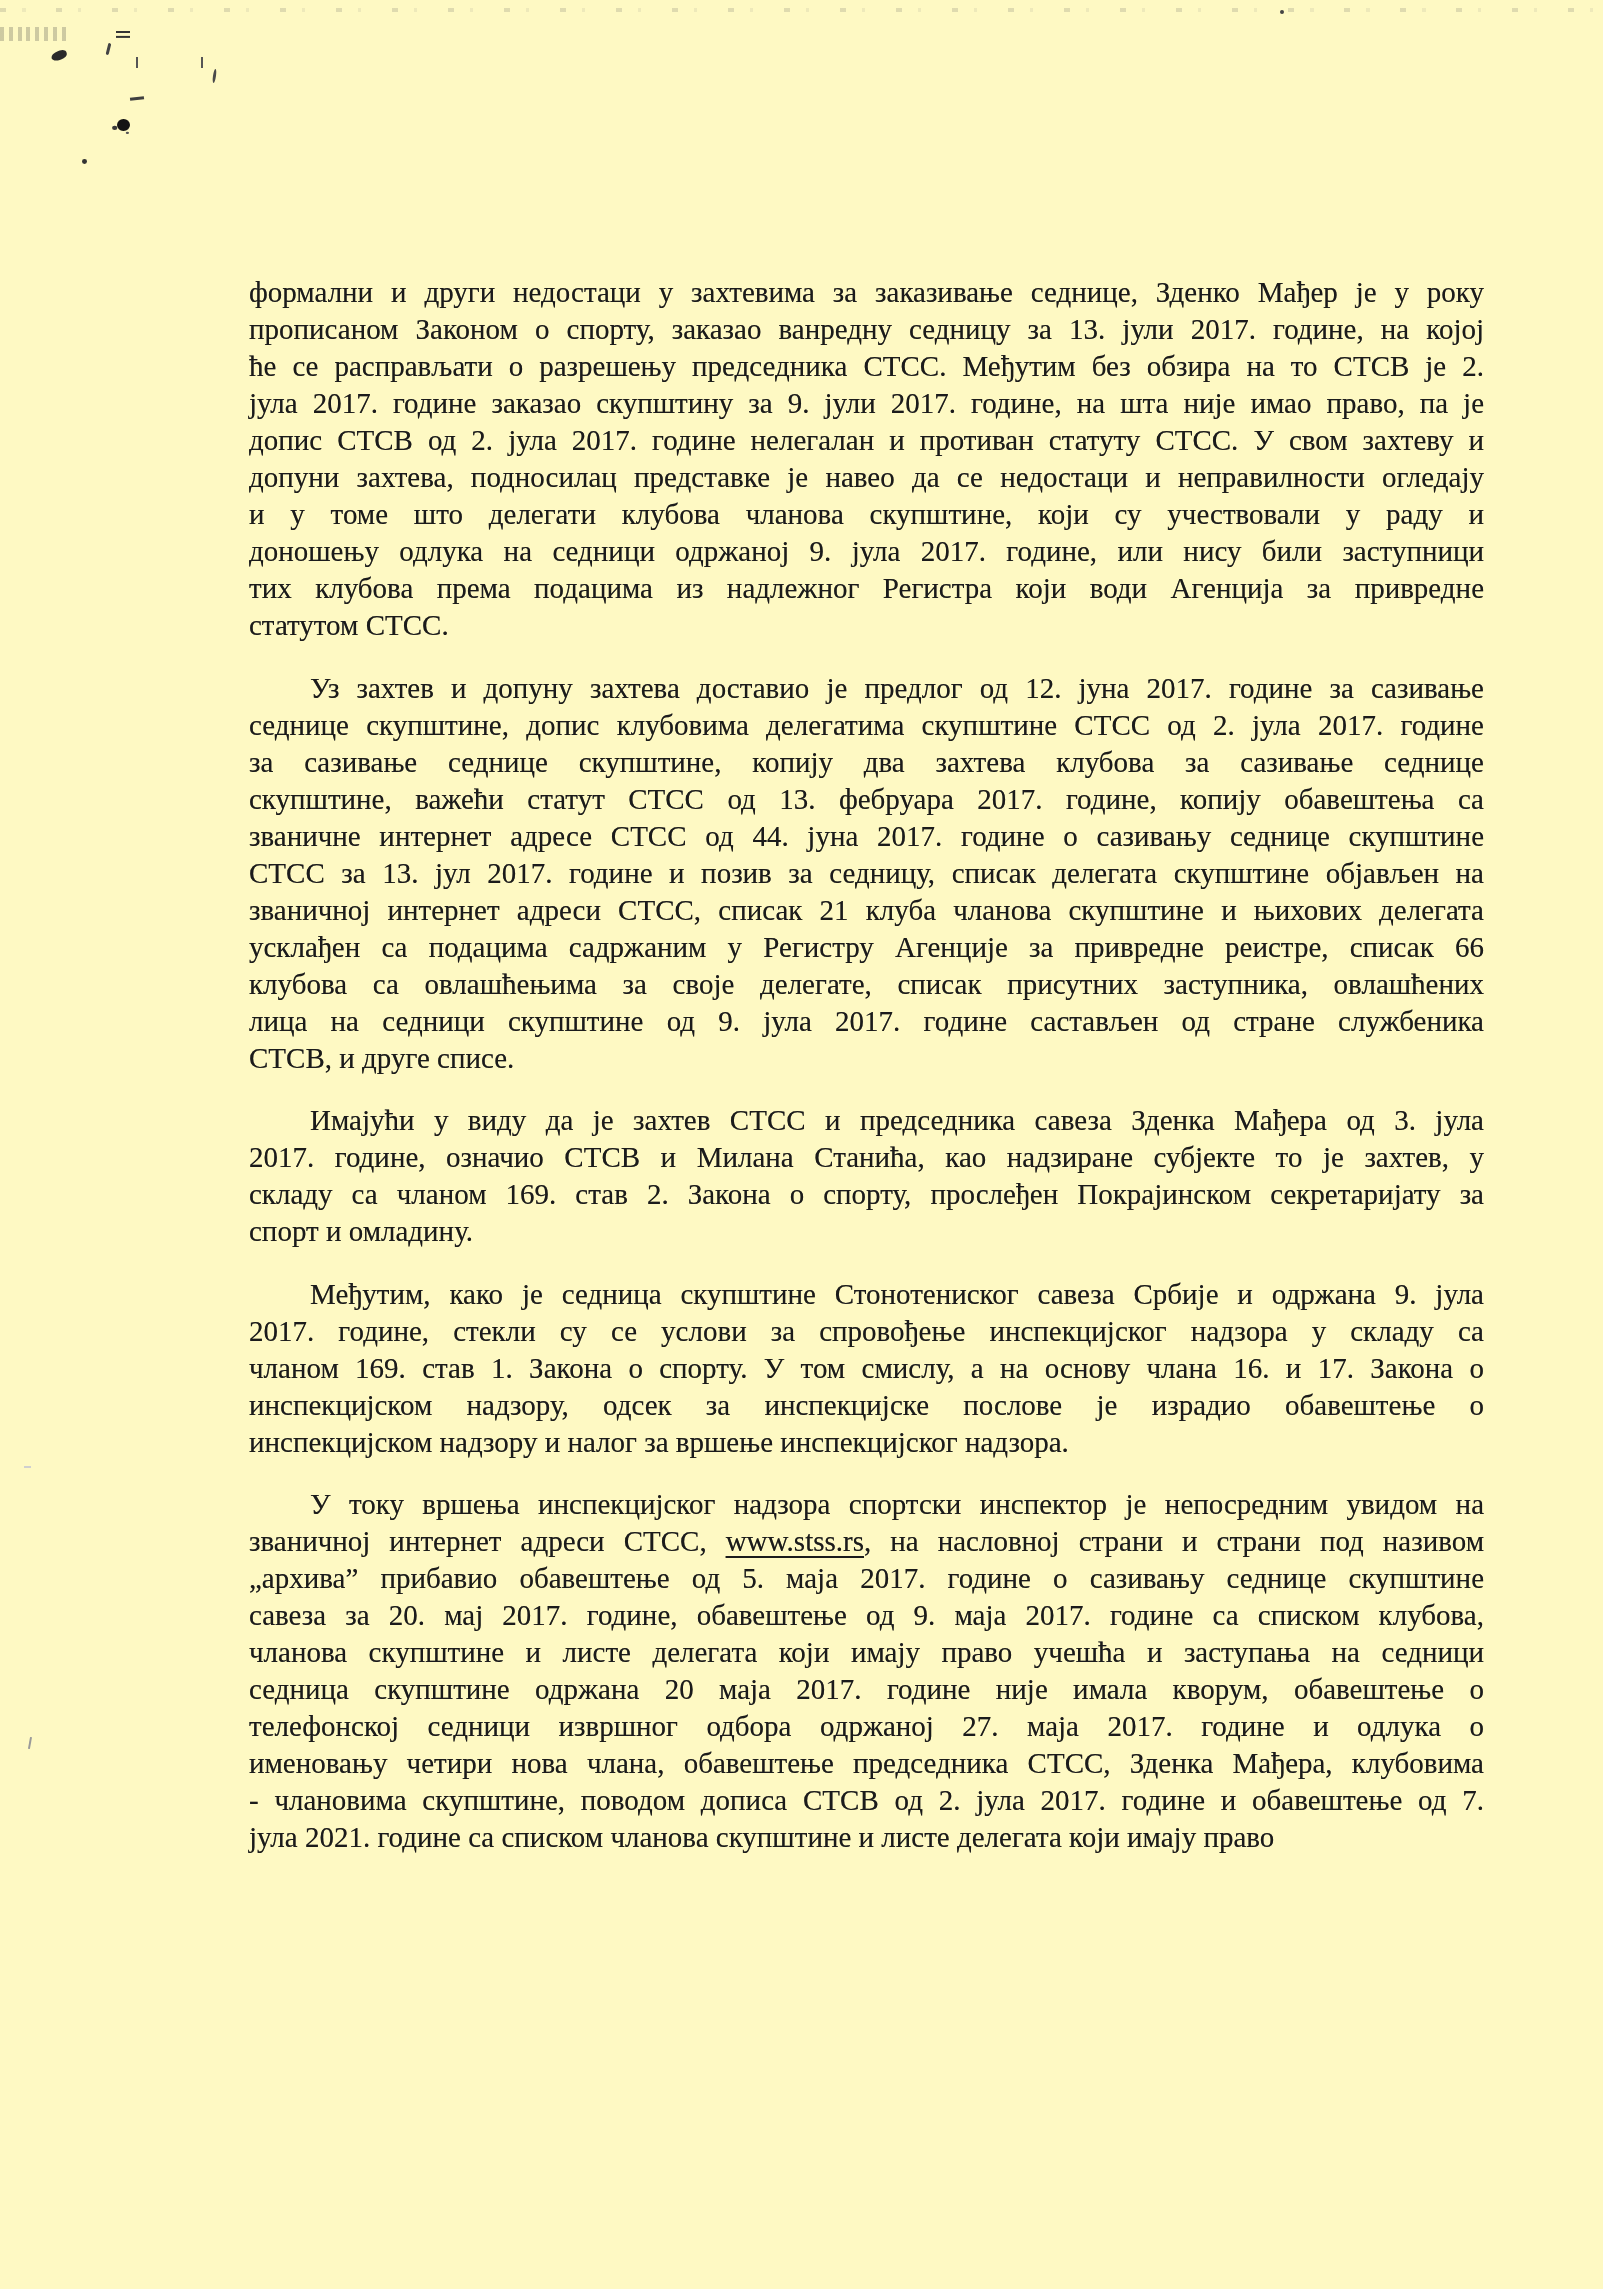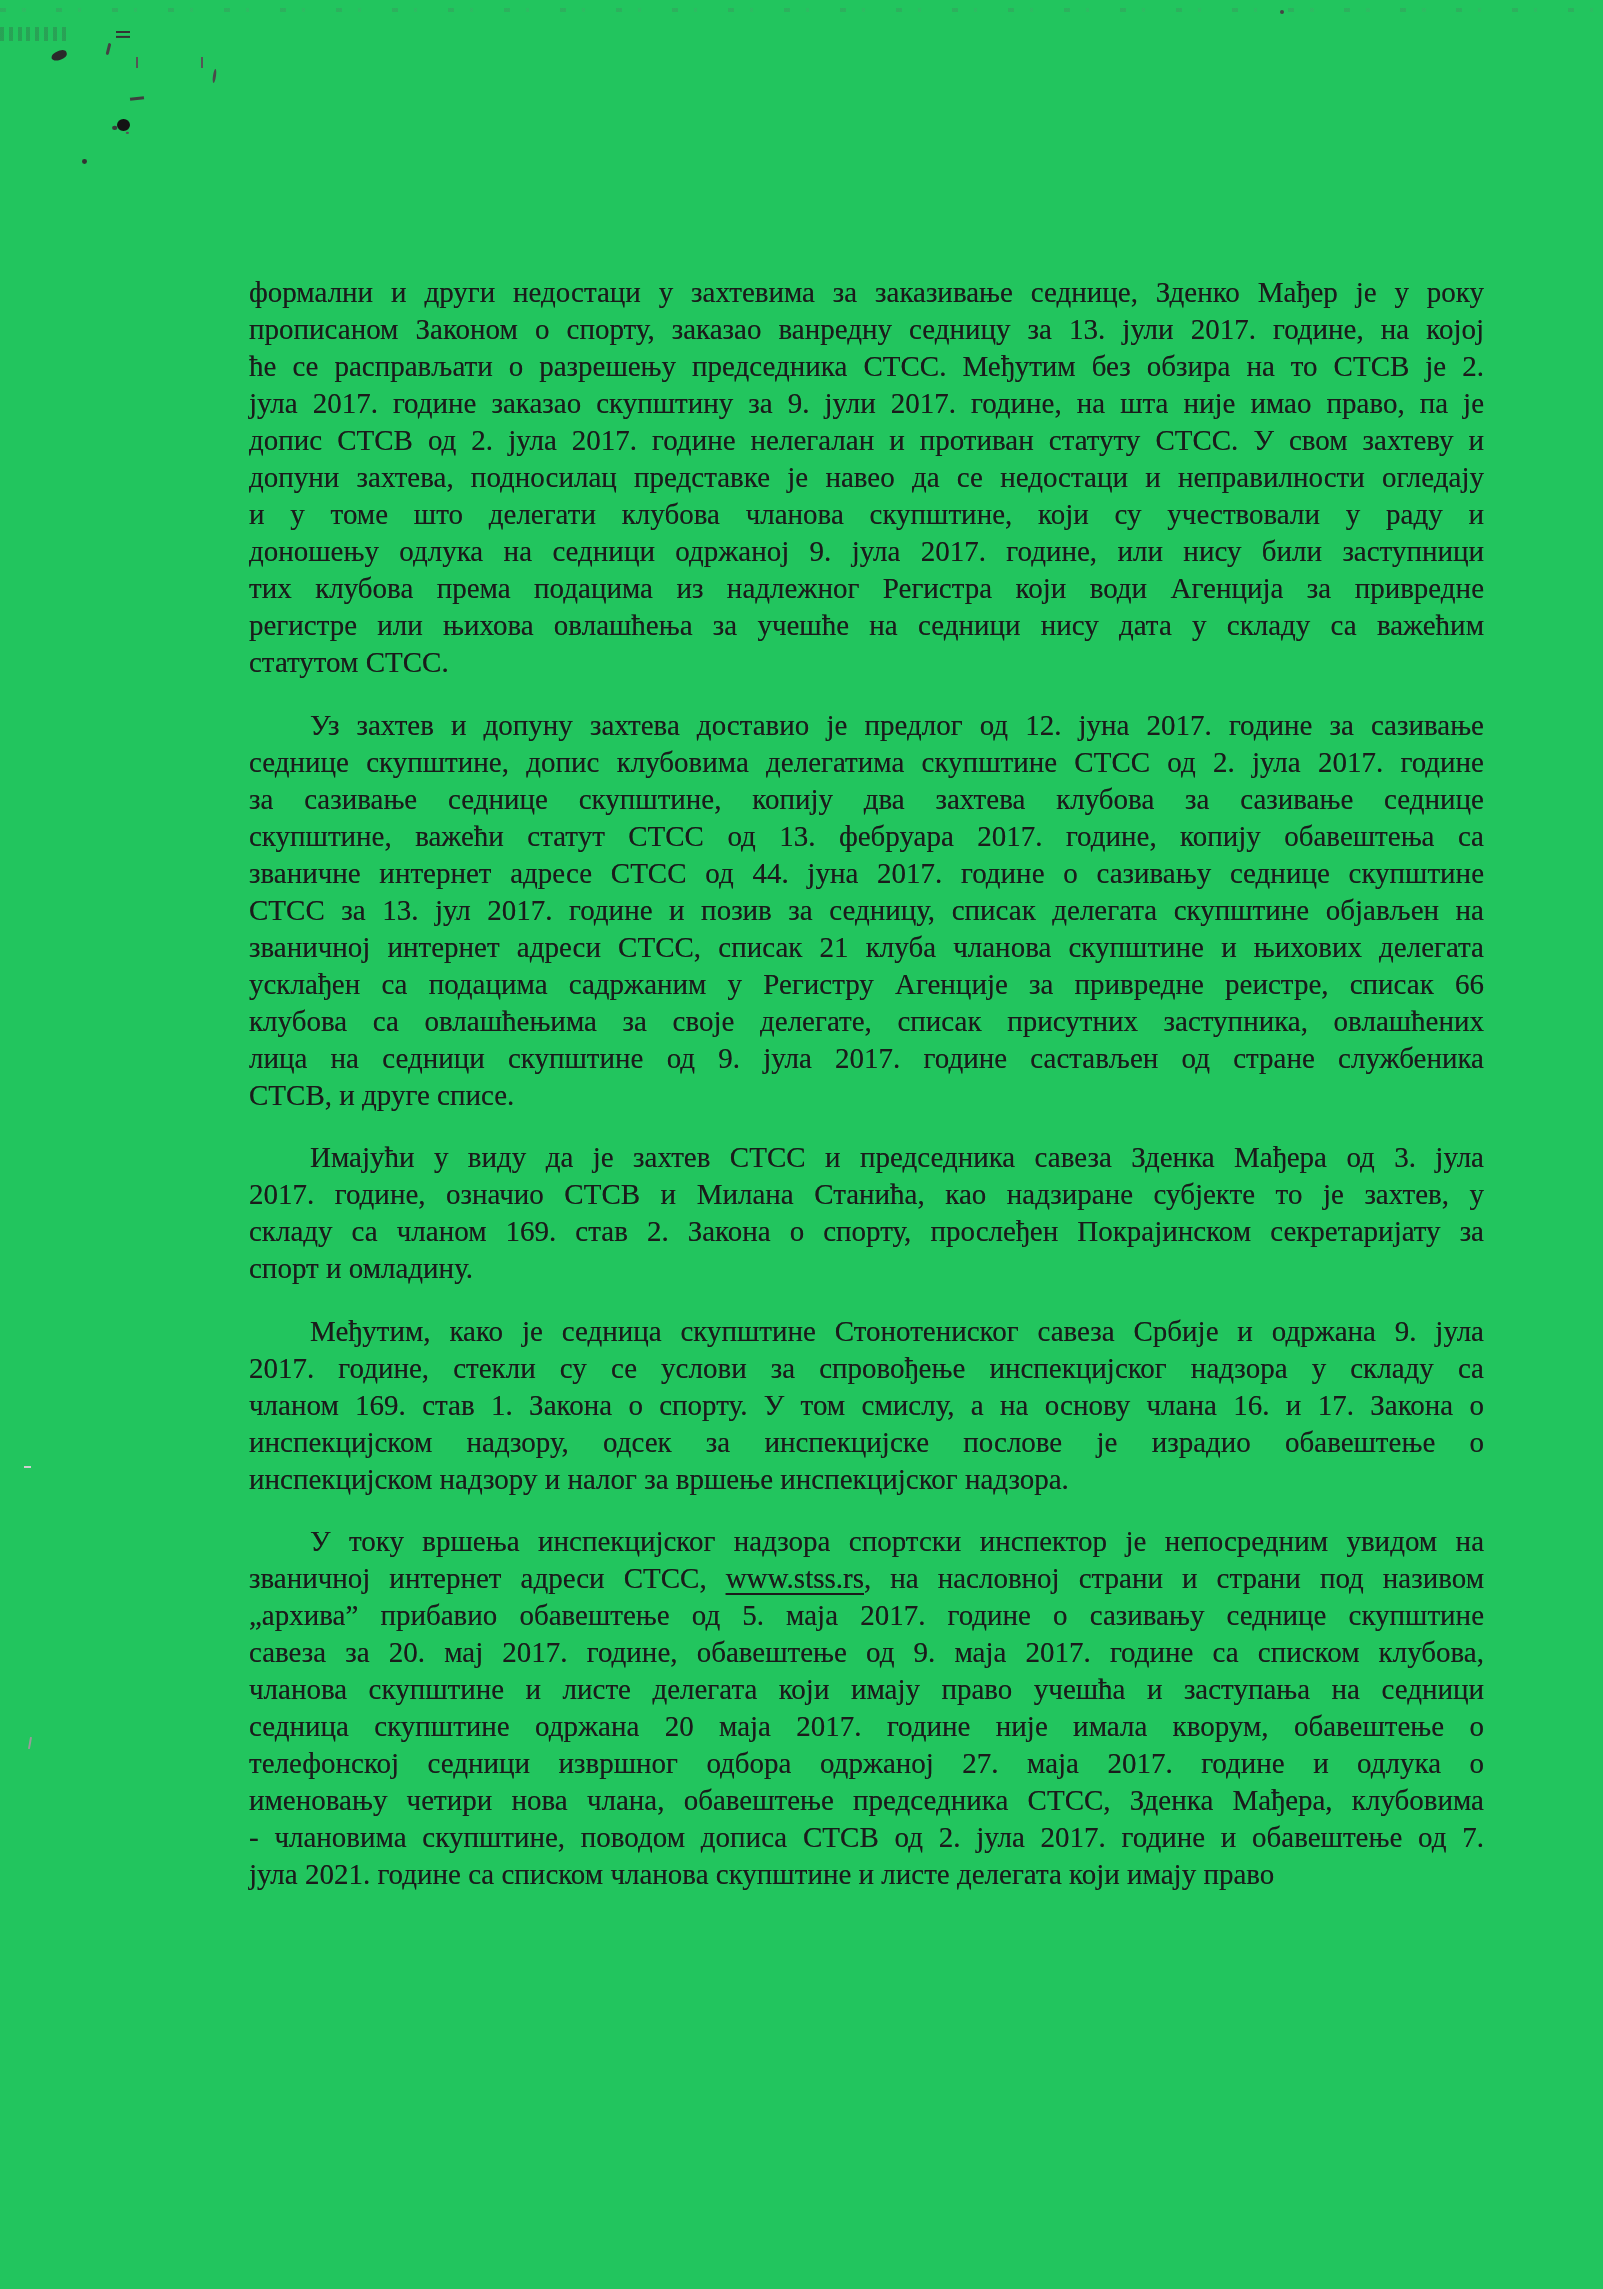--- a/index.html
+++ b/index.html
@@ -5,21 +5,21 @@
   html,body{margin:0;padding:0;}
   body{
     width:1604px;height:2290px;
     background:#fdfdfc;
     position:relative;
     overflow:hidden;
     font-family:"Liberation Serif", serif;
   }
   .page{
     position:absolute;inset:0;
-    background:#22c55e;
+    background:#fef9c3;
   }
   .textblock{
     position:absolute;
     left:249px;top:274px;
     width:1235px;
     color:#1b1b1b;
     font-size:29px;
     line-height:37px;
     text-shadow:0 0 0.5px rgba(20,20,20,.55);
   }
@@ -94,21 +94,20 @@
     <div class="para">
       <div class="line">формални и други недостаци у захтевима за заказивање седнице, Зденко Мађер је у року</div>
       <div class="line">прописаном Законом о спорту, заказао ванредну седницу за 13. јули 2017. године, на којој</div>
       <div class="line">ће се расправљати о разрешењу председника СТСС. Међутим без обзира на то СТСВ је 2.</div>
       <div class="line">јула 2017. године заказао скупштину за 9. јули 2017. године, на шта није имао право, па је</div>
       <div class="line">допис СТСВ од 2. јула 2017. године нелегалан и противан статуту СТСС. У свом захтеву и</div>
       <div class="line">допуни захтева, подносилац представке је навео да се недостаци и неправилности огледају</div>
       <div class="line">и у томе што делегати клубова чланова скупштине, који су учествовали у раду и</div>
       <div class="line">доношењу одлука на седници одржаној 9. јула 2017. године, или нису били заступници</div>
       <div class="line">тих клубова према подацима из надлежног Регистра који води Агенција за привредне</div>
-      <div class="line">регистре или њихова овлашћења за учешће на седници нису дата у складу са важећим</div>
       <div class="line last">статутом СТСС.</div>
     </div>
 
     <div class="para">
       <div class="line indent">Уз захтев и допуну захтева доставио је предлог од 12. јуна 2017. године за сазивање</div>
       <div class="line">седнице скупштине, допис клубовима делегатима скупштине СТСС од 2. јула 2017. године</div>
       <div class="line">за сазивање седнице скупштине, копију два захтева клубова за сазивање седнице</div>
       <div class="line">скупштине, важећи статут СТСС од 13. фебруара 2017. године, копију обавештења са</div>
       <div class="line">званичне интернет адресе СТСС од 44. јуна 2017. године о сазивању седнице скупштине</div>
       <div class="line">СТСС за 13. јул 2017. године и позив за седницу, списак делегата скупштине објављен на</div>

